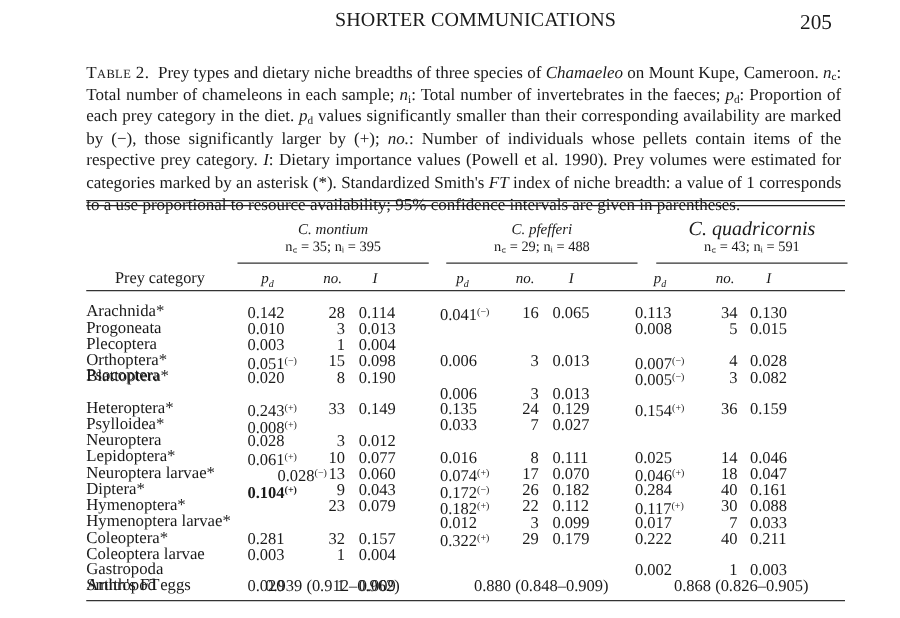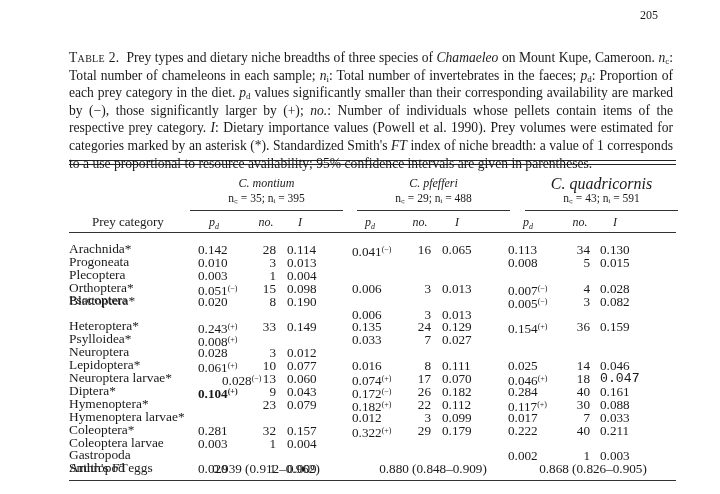--- a/index.html
+++ b/index.html
@@ -1,37 +1,38 @@
 <!DOCTYPE html>
 <html><head>
 <meta charset="utf-8">
 <style>
   html, body { margin:0; padding:0; background:#ffffff; }
   body { width:720px; height:494px; overflow:hidden; position:relative; font-family:"Liberation Serif", "DejaVu Serif", serif; color:#1a1a1a; }
   .page-header { position:absolute; top:6px; left:0; width:720px; height:22px; }
   .running-title { position:absolute; left:268px; top:2px; font-size:16px; letter-spacing:0.1px; }
-  .page-number { position:absolute; left:640px; top:2px; font-size:12px; }
+  .page-number { position:absolute; left:640px; top:2px; font-size:17px; }
   .caption { position:absolute; left:69px; top:49px; width:604px; font-size:13.6px; line-height:17.6px; text-align:justify; }
   .caption .tbl-label { font-variant:small-caps; letter-spacing:0.3px; }
   .caption i { font-style:italic; }
   .caption sub { font-size:9px; vertical-align:-2px; line-height:0; }
   .rule-double { position:absolute; left:69px; width:607px; border-top:1.6px solid #222; }
   .rule { position:absolute; border-top:1px solid #333; }
   .cell { position:absolute; font-size:13.2px; white-space:nowrap; line-height:15px; }
   .hdr { position:absolute; font-size:11.5px; white-space:nowrap; text-align:center; line-height:13px; }
   .colhdr { position:absolute; font-size:12px; font-style:italic; white-space:nowrap; text-align:center; }
   .right { text-align:right; }
   .sup { font-size:8px; vertical-align:4px; }
   .prey { position:absolute; left:69px; font-size:13.4px; white-space:nowrap; }
   .ft { position:absolute; font-size:13.2px; white-space:nowrap; text-align:center; }
 </style>
 </head>
 <body>
 
 <div class="page-header">
+  <span class="running-title">SHORTER COMMUNICATIONS</span>
   <span class="page-number">205</span>
 </div>
 
 <div class="caption">
   <span class="tbl-label">Table 2.</span>&nbsp;&nbsp;<span>Prey types and dietary niche breadths of three species of </span><i>Chamaeleo</i><span> on Mount Kupe, Cameroon. </span><i>n</i><sub>c</sub><span>: Total number of chameleons in each sample; </span><i>n</i><sub>i</sub><span>: Total number of invertebrates in the faeces; </span><i>p</i><sub>d</sub><span>: Proportion of each prey category in the diet. </span><i>p</i><sub>d</sub><span> values significantly smaller than their corresponding availability are marked by (−), those significantly larger by (+); </span><i>no.</i><span>: Number of individuals whose pellets contain items of the respective prey category. </span><i>I</i><span>: Dietary importance values (Powell et al. 1990). Prey volumes were estimated for categories marked by an asterisk (*). Standardized Smith's </span><i>FT</i><span> index of niche breadth: a value of 1 corresponds to a use proportional to resource availability; 95% confidence intervals are given in parentheses.</span>
 </div>
 
 <div class="rule-double" style="top:160px;"></div>
 <div class="rule-double" style="top:164px; border-top-width:1px;"></div>
 <div class="rule" style="top:210px; left:190px; width:153px;"></div>
@@ -133,21 +134,21 @@
 <div class="cell" style="left: 600px; top: 358.1px;">0.046</div>
 <div class="prey" style="top: 370px;">Neuroptera larvae*</div>
 <div class="cell" style="left: 198px; top: 371px; margin-left: 24px;">0.028<span class="sup">(−)</span></div>
 <div class="cell right" style="left: 246px; width: 30px; top: 371px;">13</div>
 <div class="cell" style="left: 287px; top: 371px;">0.060</div>
 <div class="cell" style="left: 352px; top: 371px;">0.074<span class="sup">(+)</span></div>
 <div class="cell right" style="left: 401px; width: 30px; top: 371px;">17</div>
 <div class="cell" style="left: 442px; top: 371px;">0.070</div>
 <div class="cell" style="left: 508px; top: 371px;">0.046<span class="sup">(+)</span></div>
 <div class="cell right" style="left: 560px; width: 30px; top: 371px;">18</div>
-<div class="cell" style="left: 600px; top: 371px; font-family: Liberation Mono, monospace;">0.047</div>
+<div class="cell" style="left: 600px; top: 371px;">0.047</div>
 <div class="prey" style="top: 382.9px;">Diptera*</div>
 <div class="cell" style="left: 198px; top: 383.9px; font-weight: bold;">0.104<span class="sup">(+)</span></div>
 <div class="cell right" style="left: 246px; width: 30px; top: 383.9px;">9</div>
 <div class="cell" style="left: 287px; top: 383.9px;">0.043</div>
 <div class="cell" style="left: 352px; top: 383.9px;">0.172<span class="sup">(−)</span></div>
 <div class="cell right" style="left: 401px; width: 30px; top: 383.9px;">26</div>
 <div class="cell" style="left: 442px; top: 383.9px;">0.182</div>
 <div class="cell" style="left: 508px; top: 383.9px;">0.284</div>
 <div class="cell right" style="left: 560px; width: 30px; top: 383.9px;">40</div>
 <div class="cell" style="left: 600px; top: 383.9px;">0.161</div>

